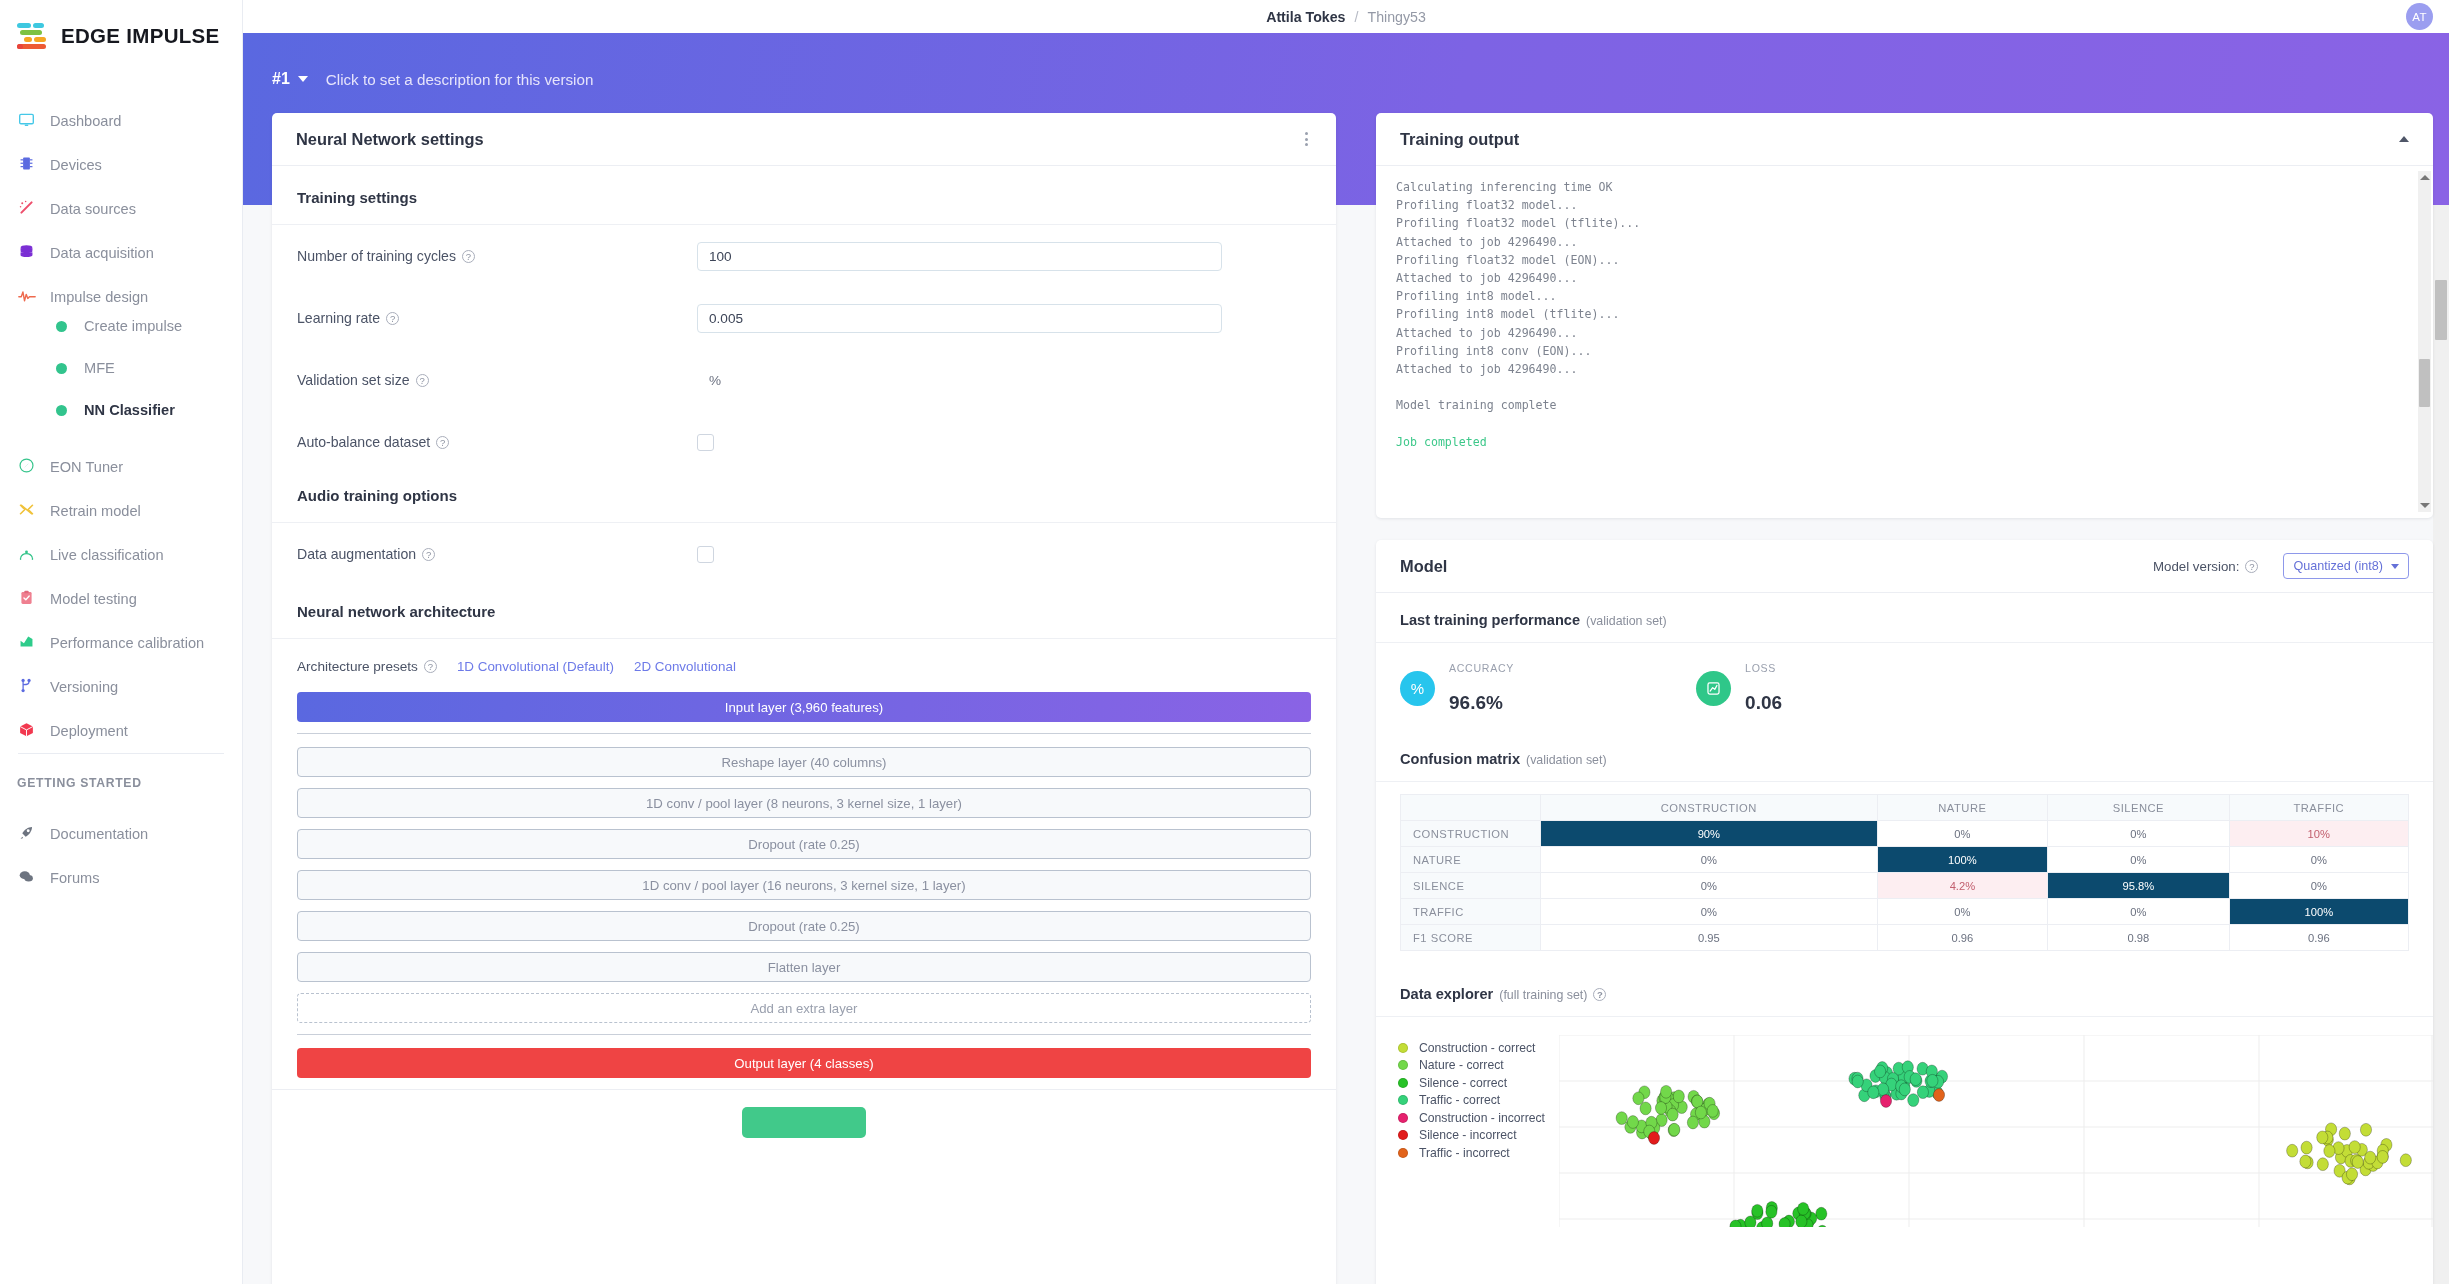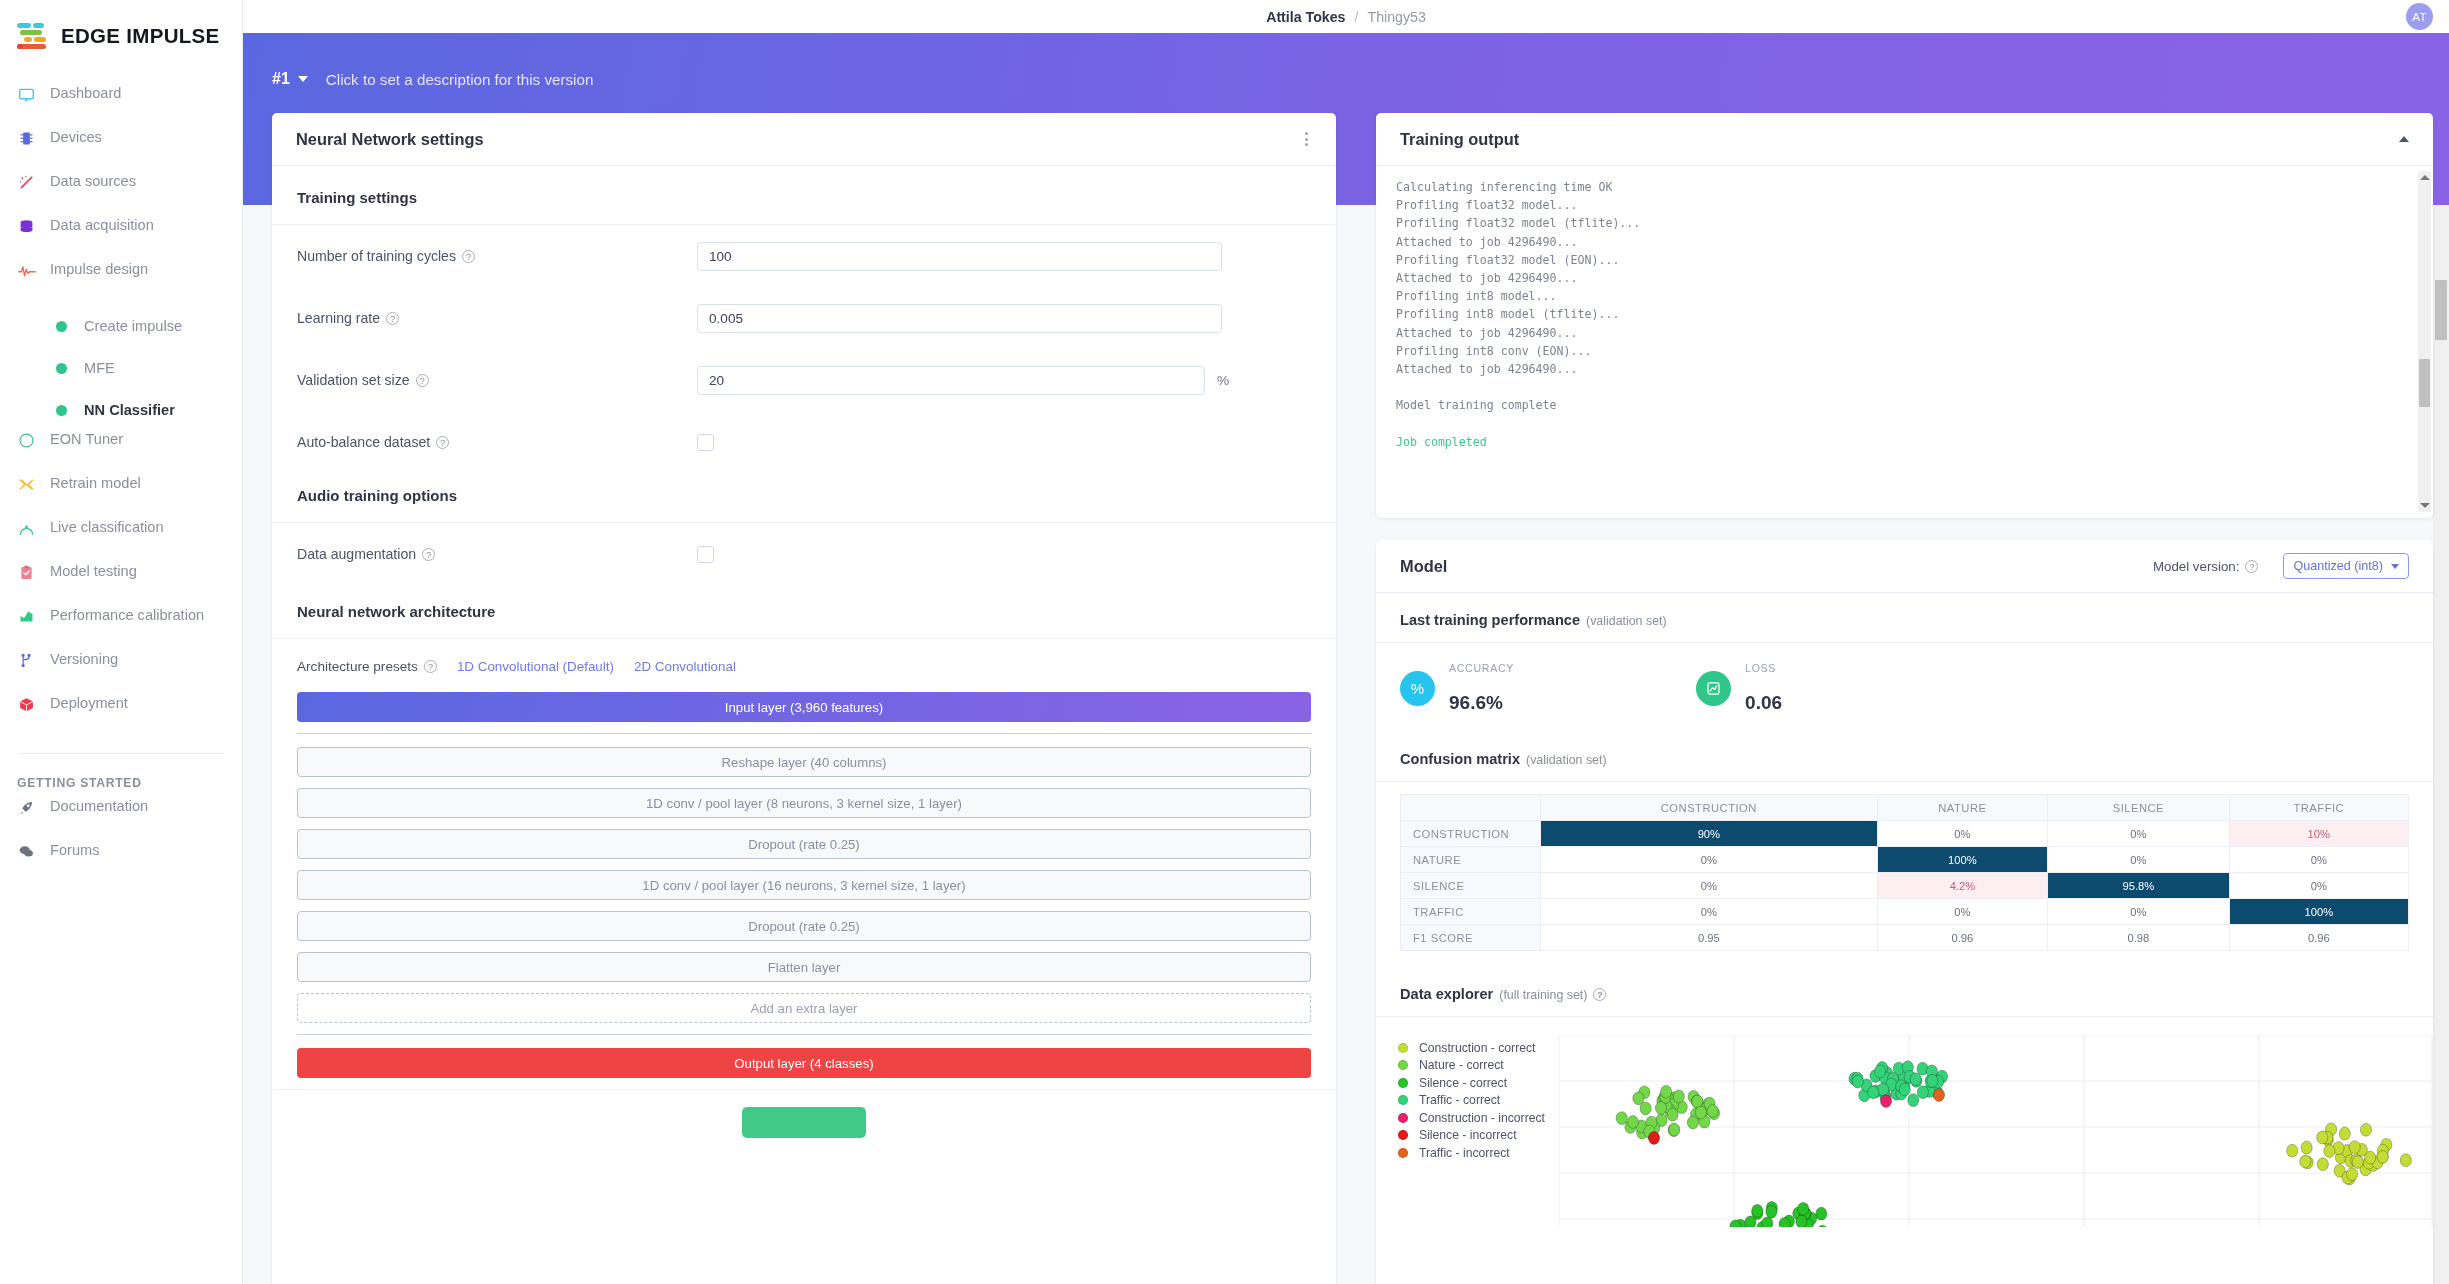--- a/index.html
+++ b/index.html
@@ -14,21 +14,21 @@
     position: absolute; left: 0; top: 0; width: 243px; height: 1284px;
     background: #ffffff; border-right: 1px solid #e9ecf2; z-index: 5;
   }
   .logo-wrap { display: flex; align-items: center; gap: 11px; padding: 22px 0 0 17px; }
   .logo-mark { width: 33px; height: 27px; position: relative; }
   .logo-bar { position: absolute; height: 5px; border-radius: 3px; }
   .logo-text { font-size: 20.5px; font-weight: bold; letter-spacing: .3px; color: #16181f; }
 
   .nav { margin-top: 36px; }
   .nav-item {
-    display: flex; align-items: flex-start; height: 44px;
+    display: flex; align-items: flex-end; height: 44px;
     padding-left: 17px; gap: 14px; cursor: pointer;
   }
   .nav-ico { width: 19px; height: 19px; flex: none; display: flex; align-items: center; justify-content: center; }
   .nav-label { font-size: 14.6px; color: #8a8f9c; white-space: nowrap; }
   .sub-item { display: flex; align-items: center; height: 42px; padding-left: 56px; gap: 17px; cursor: pointer; }
   .dot { width: 11px; height: 11px; border-radius: 50%; background: #32c48d; flex: none; }
   .divider { height: 1px; background: #e9ecf2; margin: 14px 18px 0 18px; }
   .section-title {
     font-size: 12.2px; font-weight: bold; color: #8a8f9c;
     letter-spacing: .7px; padding: 22px 0 8px 17px;
@@ -426,21 +426,20 @@
       <span class="qmark">?</span>
     </span>
     <input class="finput" style="width: 525px;" value="0.005">
   </div>
 
   <div class="frow">
     <span class="flabel">
       <span>Validation set size</span>
       <span class="qmark">?</span>
     </span>
-    <input class="finput" style="width: 508px;" value="20">
     <span class="pct">%</span>
   </div>
 
   <div class="frow">
     <span class="flabel">
       <span>Auto-balance dataset</span>
       <span class="qmark">?</span>
     </span>
     <span class="chk"></span>
   </div>

